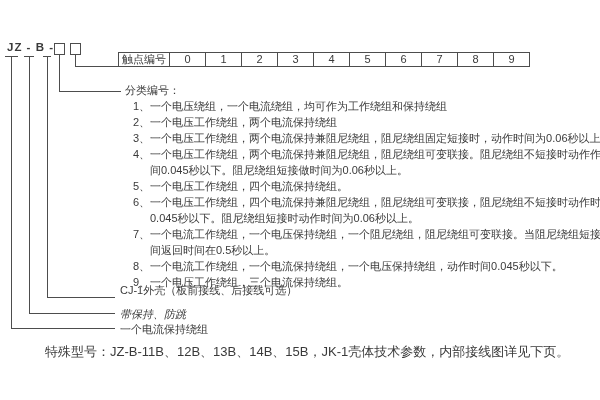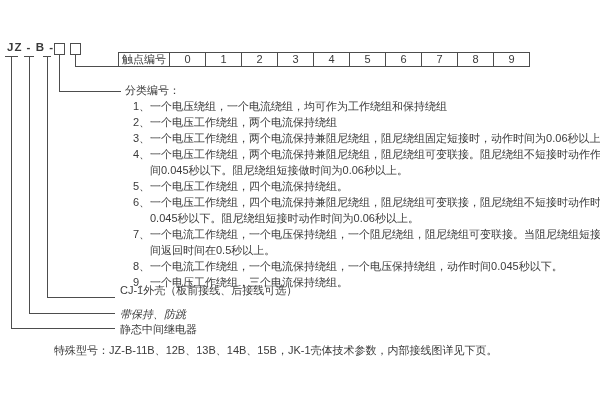--- a/index.html
+++ b/index.html
@@ -36,21 +36,21 @@
     font-size:11px;line-height:16px;color:#3a3a3a;
   }
   .cls .title{padding-left:0;}
   .cls .line{padding-left:8px;white-space:nowrap;}
   .cls .cont{padding-left:25px;}
   .callout{
     position:absolute;left:120px;font-size:11px;line-height:16px;
     color:#3a3a3a;white-space:nowrap;
   }
   .footnote{
-    position:absolute;left:54px;top:343px;font-size:11px;
+    position:absolute;left:45px;top:343px;font-size:13px;
     color:#3a3a3a;white-space:nowrap;
   }
 </style>
 </head>
 <body>
 
 <div>
 
   <span class="model-code">JZ - B - 2</span>
   <span class="digit-box box1"></span>
@@ -104,17 +104,17 @@
     <div class="line">6、一个电压工作绕组，四个电流保持兼阻尼绕组，阻尼绕组可变联接，阻尼绕组不短接时动作时间</div>
     <div class="line cont">0.045秒以下。阻尼绕组短接时动作时间为0.06秒以上。</div>
     <div class="line">7、一个电流工作绕组，一个电压保持绕组，一个阻尼绕组，阻尼绕组可变联接。当阻尼绕组短接时</div>
     <div class="line cont">间返回时间在0.5秒以上。</div>
     <div class="line">8、一个电流工作绕组，一个电流保持绕组，一个电压保持绕组，动作时间0.045秒以下。</div>
     <div class="line">9、一个电压工作绕组，三个电流保持绕组。</div>
   </div>
 
   <div class="callout" style="top:282px;">CJ-1外壳（板前接线、后接线可选）</div>
   <div class="callout" style="top:306px;font-style:italic;">带保持、防跳</div>
-  <div class="callout" style="top:321px;">静态中间继电器</div>
+  <div class="callout" style="top:321px;">一个电流保持绕组</div>
 
   <div class="footnote">特殊型号：JZ-B-11B、12B、13B、14B、15B，JK-1壳体技术参数，内部接线图详见下页。</div>
 
 </div>
 
 </body></html>

